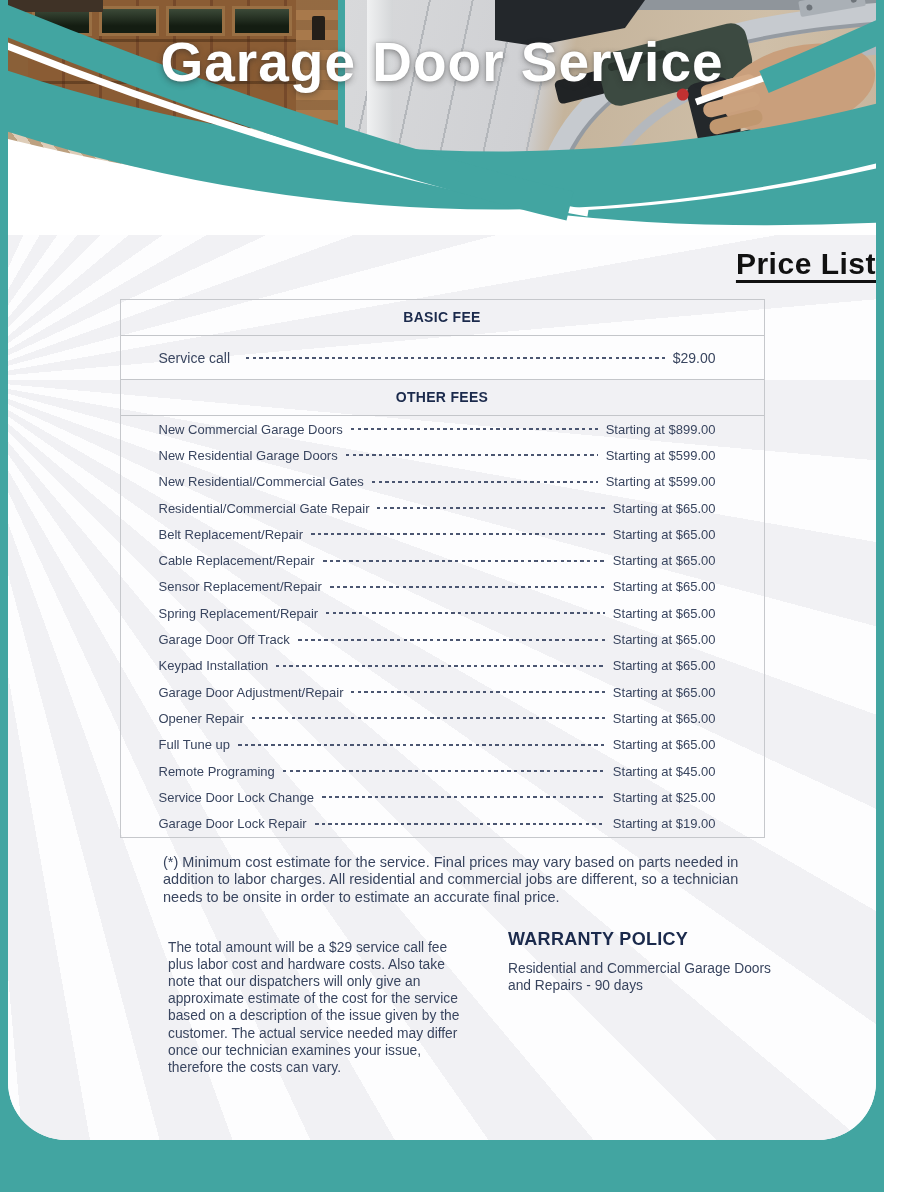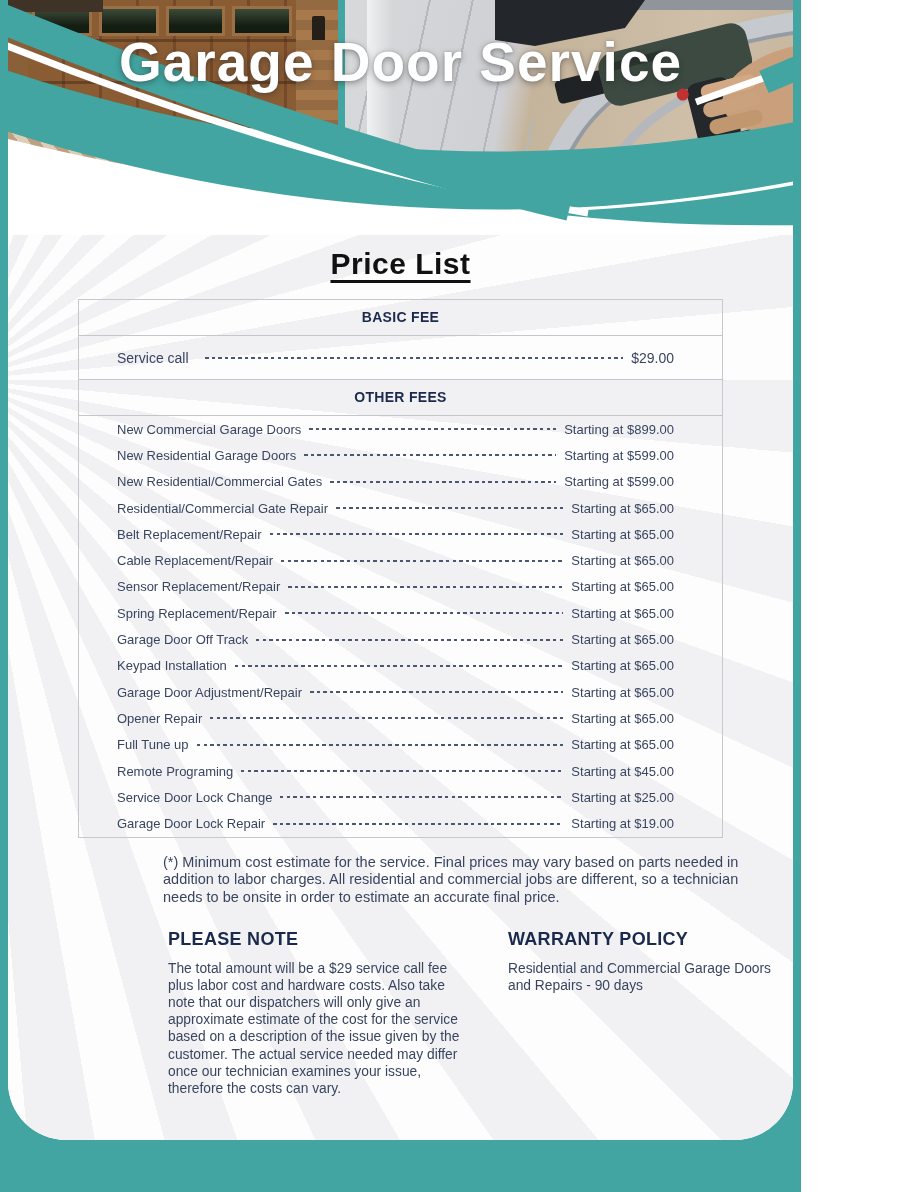--- a/index.html
+++ b/index.html
@@ -1,17 +1,17 @@
 <!DOCTYPE html>
 <html style="--teal: #42A5A1; --navy: #1B2A4C; --text: #39455F;"><head>
 <meta charset="utf-8">
 <style>
   html,body{margin:0;padding:0;}
   body{font-family:"Liberation Sans",sans-serif;}
-  .page{position:relative;width:801px;height:1192px;background:var(--teal,#42A5A1);overflow:hidden;}
+  .page{position:relative;width:884px;height:1192px;background:var(--teal,#42A5A1);overflow:hidden;}
 
   
   .card{position:absolute;left:8px;right:8px;top:0;bottom:52px;background:#fff;
         border-radius:0 0 58px 58px;overflow:hidden;}
 
   
   .header{position:relative;width:100%;height:235px;background:#fff;overflow:hidden;}
   .photo-left{position:absolute;left:0;top:0;width:330px;height:190px;background:#8a6038;overflow:hidden;}
   .pl-eave{position:absolute;left:0;top:0;width:95px;height:12px;background:#3f3226;}
   .pl-door{position:absolute;left:20px;top:0;width:268px;height:128px;
@@ -32,21 +32,21 @@
   .pr-post{position:absolute;left:22px;top:0;width:26px;height:100%;background:linear-gradient(90deg,#f0f1f2,#d4d6d8);}
   .pr-art{position:absolute;inset:0;}
   .swoosh{position:absolute;left:0;top:0;width:900px;height:235px;}
   .header-title{position:absolute;left:0;top:30px;width:100%;text-align:center;color:#fff;
                 font-size:55px;font-weight:700;letter-spacing:1px;
                 text-shadow:0 2px 6px rgba(40,40,40,.45),0 0 2px rgba(70,70,70,.35);}
 
   
   .flyer-body{position:relative;width:100%;height:905px;
         background:repeating-conic-gradient(from 0deg at -6% 16%, #f1f1f4 0deg 5deg, #fdfdfe 5deg 10deg);}
-  .price-title{margin:0;padding-top:12px;text-align:center;font-size:30px;font-weight:700;color:#111;
+  .price-title{margin:0;padding-top:12px;text-align:right;font-size:30px;font-weight:700;color:#111;
                text-decoration:underline;text-underline-offset:6px;text-decoration-thickness:2.5px;letter-spacing:.5px;}
   .price-box{width:645px;margin:18px auto 0 auto;border:1px solid #c6c8cc;box-sizing:border-box;}
   .sec-head{height:35px;line-height:35px;text-align:center;font-size:14px;font-weight:700;
             color:var(--navy,#1B2A4C);letter-spacing:.3px;border-bottom:1px solid #c4c6ca;}
   .basic-rows .row{height:43px;border-bottom:1px solid #c4c6ca;font-size:14px;}
   .basic-rows .leader{margin-left:16px;}
   .row{display:flex;align-items:center;padding:0 48px 0 38px;color:var(--text,#39455F);text-align:right;}
   .other-rows .row{height:26.3px;font-size:13px;}
   .row .label{white-space:nowrap;}
   .row .price{white-space:nowrap;}
@@ -239,21 +239,20 @@
               <span class="leader"></span>
               <span class="price">Starting at $19.00</span>
             </div>
           </div>
       </div>
 
       <p class="footnote">(*) Minimum cost estimate for the service. Final prices may vary based on parts needed in addition to labor charges. All residential and commercial jobs are different, so a technician needs to be onsite in order to estimate an accurate final price.</p>
 
       <div class="cols">
         <div class="col-left">
-          <h3 class="col-head">PLEASE NOTE</h3>
           <p class="col-body">The total amount will be a $29 service call fee plus labor cost and hardware costs. Also take note that our dispatchers will only give an approximate estimate of the cost for the service based on a description of the issue given by the customer. The actual service needed may differ once our technician examines your issue, therefore the costs can vary.</p>
         </div>
         <div class="col-spacer"></div>
         <div class="col-right">
           <h3 class="col-head">WARRANTY POLICY</h3>
           <p class="col-body">Residential and Commercial Garage Doors and Repairs - 90 days</p>
         </div>
       </div>
     </div>
 

